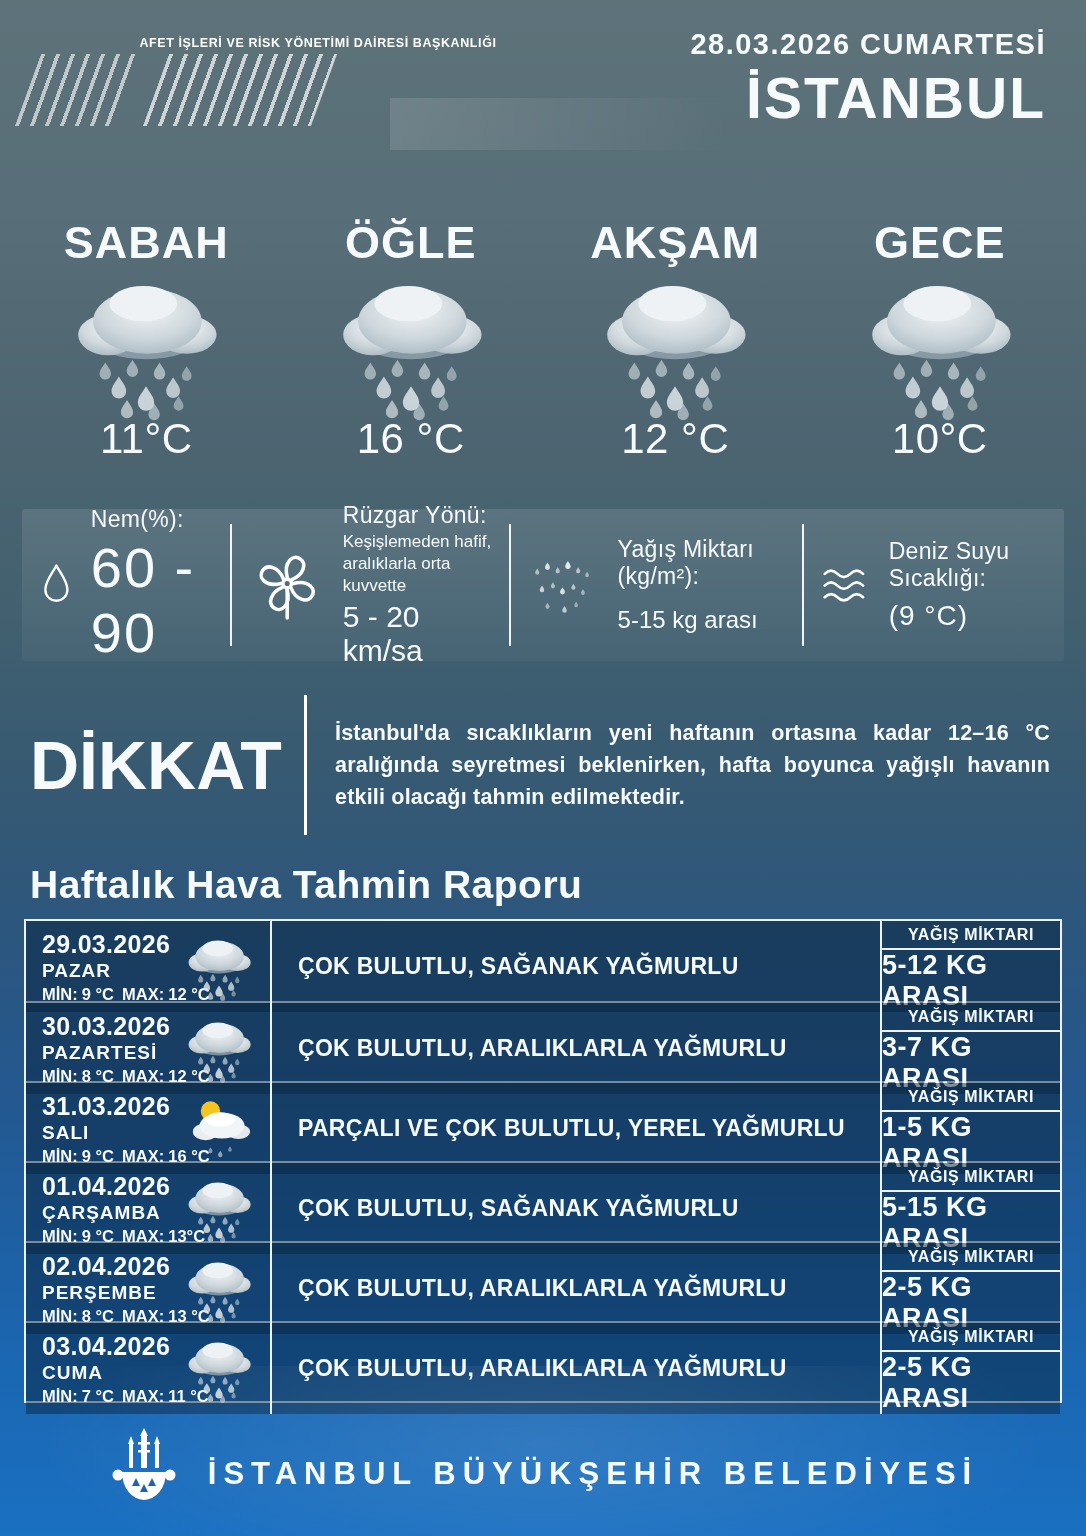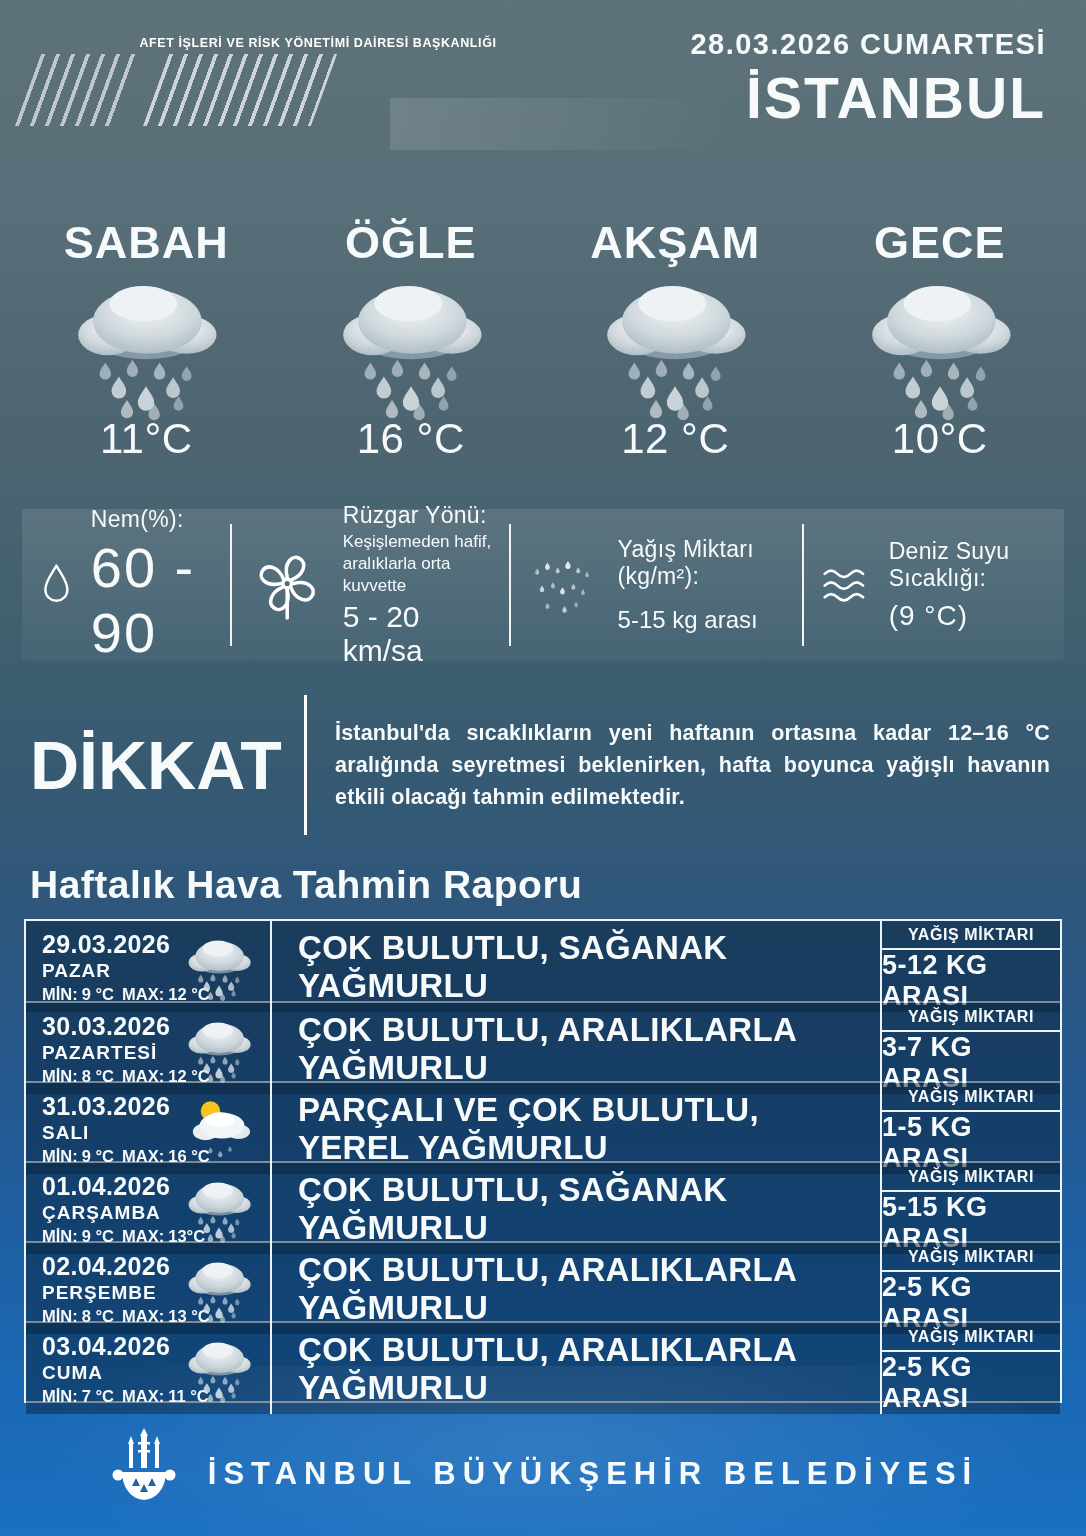--- a/index.html
+++ b/index.html
@@ -82,21 +82,21 @@
   .date-cell{display:flex;align-items:center;padding:6px 0 6px 16px;overflow:hidden}
   .date-texts{flex:1;min-width:0}
   .wdate{font-size:25px;font-weight:800;letter-spacing:.3px}
   .wday{font-size:19px;font-weight:800;letter-spacing:1px;margin-top:1px}
   .wminmax{font-size:16.5px;font-weight:800;margin-top:3px;white-space:nowrap}
   .wminmax span{margin-right:4px}
   .row-icon{flex:0 0 100px}
   .row-icon svg{width:98px;height:70px}
   .sun-cloud-icon{display:none}
   .wrow.sunny .sun-cloud-icon{display:block}
-  .desc-cell{display:flex;align-items:center;font-size:33px;font-weight:800;
+  .desc-cell{display:flex;align-items:center;font-size:23px;font-weight:800;
     letter-spacing:.3px;padding:0 18px 0 26px;
     border-left:2px solid #edf3f6;border-right:2px solid #edf3f6}
   .rain-cell{display:flex;flex-direction:column}
   .rain-head{height:29px;display:flex;align-items:center;justify-content:center;
     font-size:16px;font-weight:800;letter-spacing:.6px;border-bottom:2px solid #edf3f6}
   .rain-val{flex:1;display:flex;align-items:center;justify-content:center;
     font-size:27px;font-weight:800;letter-spacing:.5px}
 
   
   .footer{position:absolute;left:0;right:0;bottom:0;height:170px;

